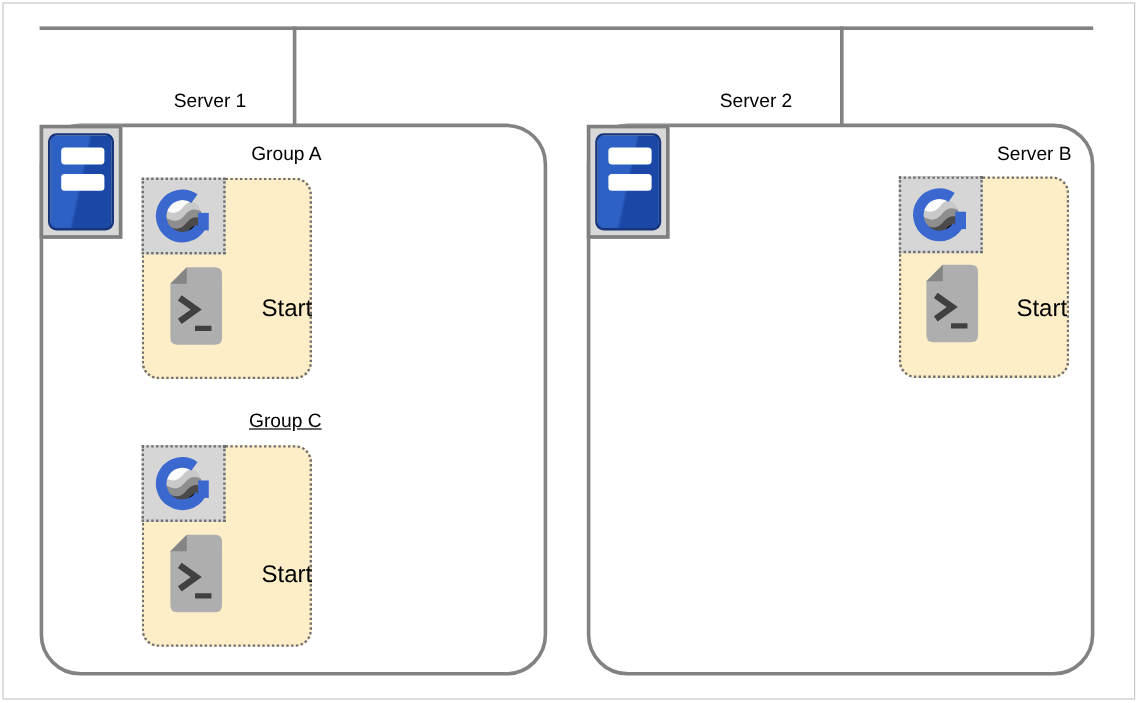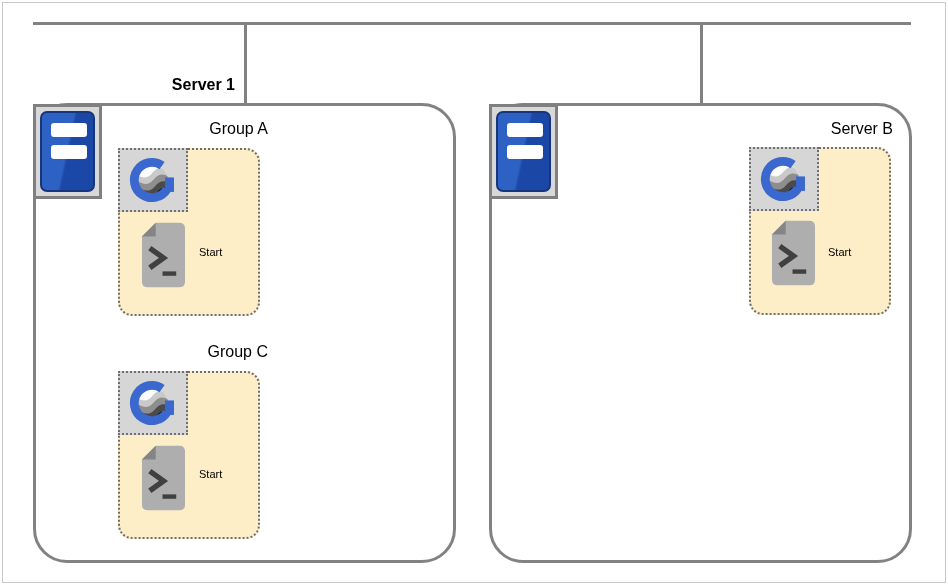--- a/index.html
+++ b/index.html
@@ -10,21 +10,21 @@
     color:#000;
   }
   .frame {
     position:absolute; left:2px; top:2px; width:942px; height:579px;
     border:1px solid #c9c9c9;
   }
   .line { position:absolute; background:#828282; }
   .bus  { left:33px; top:22px; width:878px; height:3px; }
   .vline{ top:22px; width:3px; height:82px; }
   .lbl  { position:absolute; font-size:16px; line-height:19px; white-space:nowrap; }
-  .server-lbl { width:120px; text-align:right;font-weight:bold; }
+  .server-lbl { width:120px; text-align:center; }
   .group-lbl  { width:110px; text-align:right; }
   .server-box {
     position:absolute; width:423px; height:460px; box-sizing:border-box;
     border:3px solid #828282; border-radius:34px; background:#ffffff;
   }
   .plaque {
     position:absolute; width:69px; height:95px; box-sizing:border-box;
     background:#d8d8d8; border:3px solid #7f7f7f;
   }
   .srv-blue {
@@ -40,21 +40,21 @@
     position:absolute; width:142px; height:168px; box-sizing:border-box;
     background:#fdeec8; border:2px dotted #6f6f6f; border-radius:14px;
   }
   .g-square {
     position:absolute; width:70px; height:64px; box-sizing:border-box;
     background:#d6d6d6; border:2px dotted #6f6f6f;
     display:flex; align-items:center; justify-content:center;
   }
   .g-logo-svg { width:58px; height:54px; display:block; }
   .script-svg { position:absolute; width:45px; height:68px; }
-  .start-lbl  { position:absolute; font-size:11px; }
+  .start-lbl  { position:absolute; font-size:20px;margin-left:19px; }
   .defs-hidden { position:absolute; width:0; height:0; overflow:hidden; }
 </style>
 </head>
 <body>
 
 <svg class="defs-hidden" aria-hidden="true">
   <defs>
     <clipPath id="g-globe-clip">
         <circle cx="27" cy="26" r="14.5"></circle>
       </clipPath>
@@ -79,20 +79,21 @@
 </svg>
 
 <div class="canvas">
   <div class="frame"></div>
 
   <div class="line bus"></div>
   <div class="line vline" style="left:244px;"></div>
   <div class="line vline" style="left:700px;"></div>
 
   <div class="lbl server-lbl" style="left:115px; top:75px;">Server 1</div>
+  <div class="lbl server-lbl" style="left:570px; top:75px;">Server 2</div>
 
   <div class="server-box" style="left:33px; top:103px;"></div>
   <div class="plaque" style="left:33px; top:104px;">
     <div class="srv-blue">
       <div class="srv-bar" style="top:10px;"></div>
       <div class="srv-bar" style="top:32px;"></div>
     </div>
   </div>
 
   <div class="lbl group-lbl" style="left:158px; top:119px;">Group A</div>
@@ -100,21 +101,21 @@
   <div class="g-square" style="left:118px; top:148px;">
     <svg class="g-logo-svg">
         <use href="#sym-g-logo"></use>
       </svg>
   </div>
   <svg class="script-svg" style="left:141px; top:221px;">
       <use href="#sym-script"></use>
     </svg>
   <div class="start-lbl" style="left:199px; top:246px;">Start</div>
 
-  <div class="lbl group-lbl" style="left:158px; top:342px;">Group C</div>
+  <div class="lbl group-lbl" style="left:158px; top:342px;text-decoration:underline;">Group C</div>
   <div class="group-box" style="left:118px; top:371px;"></div>
   <div class="g-square" style="left:118px; top:371px;">
     <svg class="g-logo-svg">
         <use href="#sym-g-logo"></use>
       </svg>
   </div>
   <svg class="script-svg" style="left:141px; top:444px;">
       <use href="#sym-script"></use>
     </svg>
   <div class="start-lbl" style="left:199px; top:468px;">Start</div>

